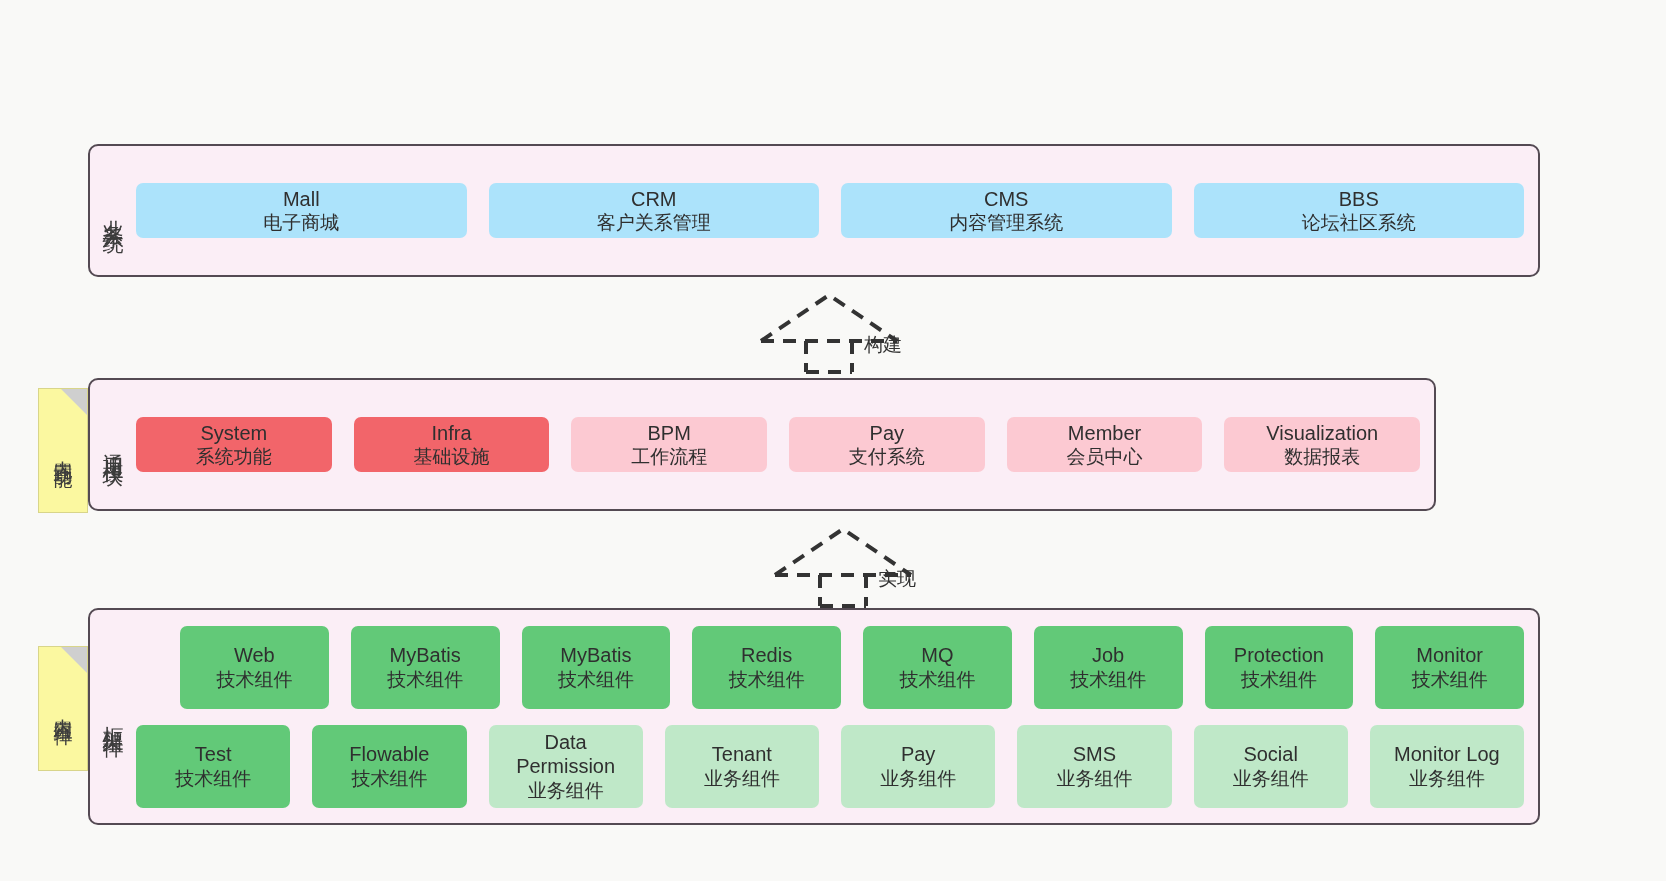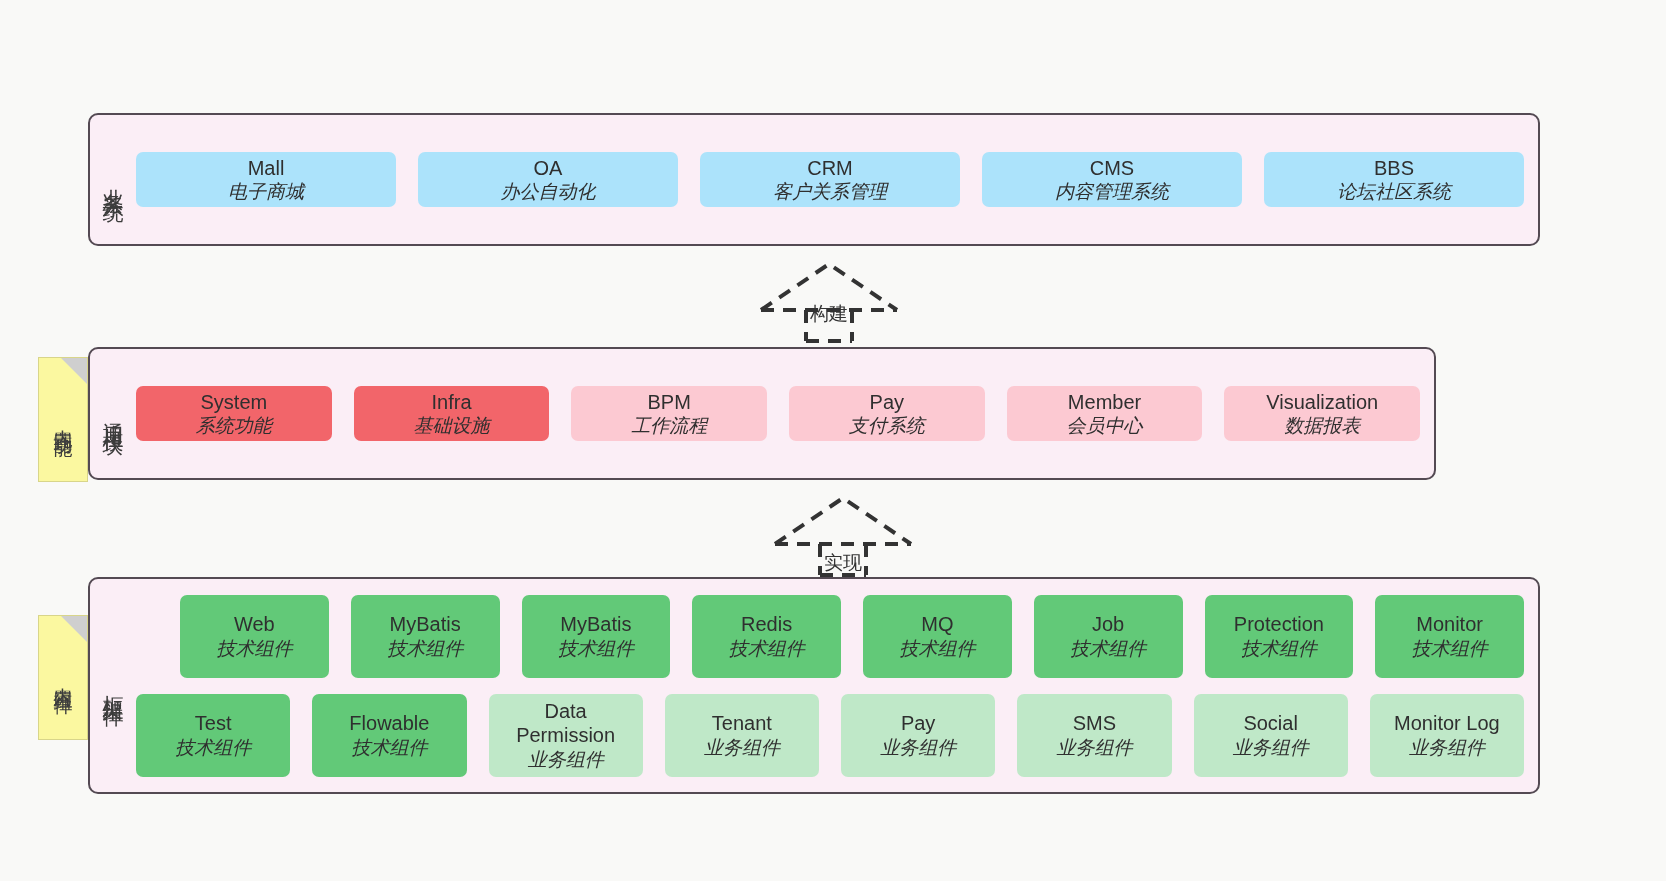--- a/index.html
+++ b/index.html
@@ -13,20 +13,21 @@
     height: 881px;
     position: relative;
     font-family: "Liberation Sans", "DejaVu Sans", sans-serif;
     color: #333333;
     overflow: hidden;
   }
 
   .canvas {
     position: absolute;
     inset: 0;
+    margin-top: 31px;
   }
 
   
   .layer {
     position: absolute;
     box-sizing: border-box;
     background: #fbeef6;
     border: 2px solid #544a53;
     border-radius: 10px;
     display: flex;
@@ -76,21 +77,20 @@
     line-height: 1.22;
     padding: 4px 6px;
   }
   .card .t1 {
     font-size: 20px;
     color: #2f2f2f;
   }
   .card .t2 {
     font-size: 19px;
     color: #2f2f2f;
-    font-style: italic;
   }
 
   .c-blue  { background: #ace3fb; }
   .c-red   { background: #f2656a; }
   .c-pink  { background: #fcc9d2; }
   .c-green { background: #62c978; }
   .c-lgreen{ background: #bfe8c8; }
 
   
   .note {
@@ -120,45 +120,41 @@
 
   
   .arrow {
     position: absolute;
   }
   .arrow svg { display: block; }
   .arrow .alabel {
     position: absolute;
     left: 0;
     right: 0;
-    text-align: center;
+    text-align: right;
     font-size: 19px;
     color: #333;
     background: transparent;
   }
 </style>
 </head>
 <body>
 
 <div class="canvas">
 
   <div class="layer" style="left:88px; top:113px; width:1452px; height:133px;">
     <div class="layer-title">业务系统</div>
     <div class="layer-body">
       <div class="row">
 
         <div class="card c-blue">
           <span class="t1">Mall</span>
           <span class="t2">电子商城</span>
         </div>
 
-        <div class="card c-blue">
-          <span class="t1">OA</span>
-          <span class="t2">办公自动化</span>
-        </div>
 
 
         <div class="card c-blue">
           <span class="t1">CRM</span>
           <span class="t2">客户关系管理</span>
         </div>
 
         <div class="card c-blue">
           <span class="t1">CMS</span>
           <span class="t2">内容管理系统</span>
@@ -223,21 +219,21 @@
 
       </div>
     </div>
   </div>
 
   <div class="arrow" style="left:770px; top:492px; width:146px; height:85px;">
     <svg width="146" height="85" viewBox="0 0 146 85" fill="none" aria-hidden="true">
       <path d="M5 52 L73 6 L141 52" stroke="#333333" stroke-width="4" stroke-dasharray="13 9" stroke-linecap="butt" fill="none"></path>
       <path d="M50 52 L50 83 M96 52 L96 83 M50 83 L96 83 M5 52 L141 52" stroke="#333333" stroke-width="4" stroke-dasharray="13 9" stroke-linecap="butt" fill="none"></path>
     </svg>
-    <span class="alabel" style="top:58px;">实现</span>
+    <span class="alabel" style="top:43px;">实现</span>
   </div>
 
   <div class="note" style="left:38px; top:615px; width:50px; height:125px;">
     <span class="fold"></span>
     <span>内置组件</span>
   </div>
 
   <div class="layer" style="left:88px; top:577px; width:1452px; height:217px;">
     <div class="layer-title">框架组件</div>
     <div class="layer-body">

